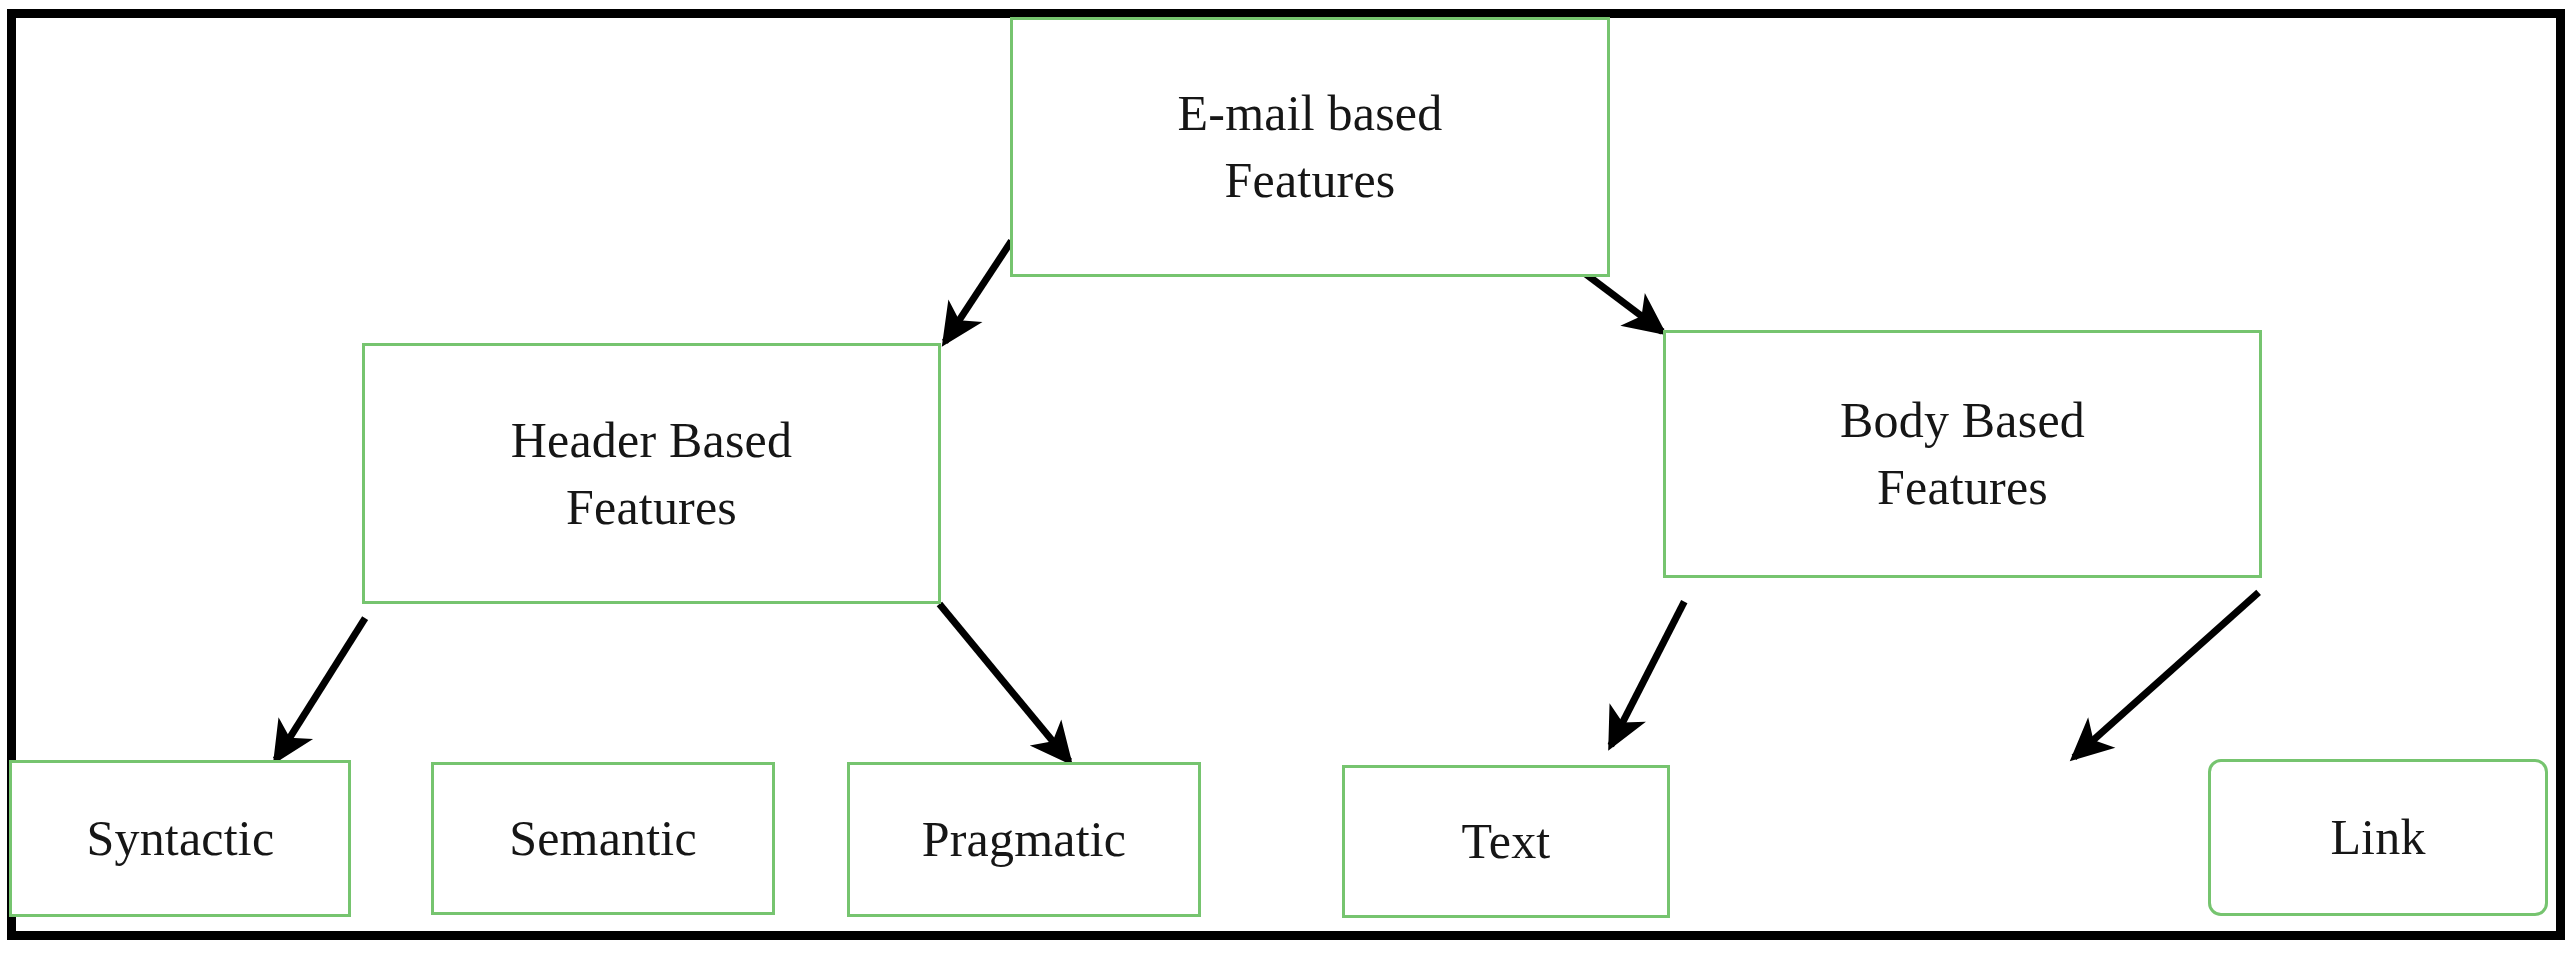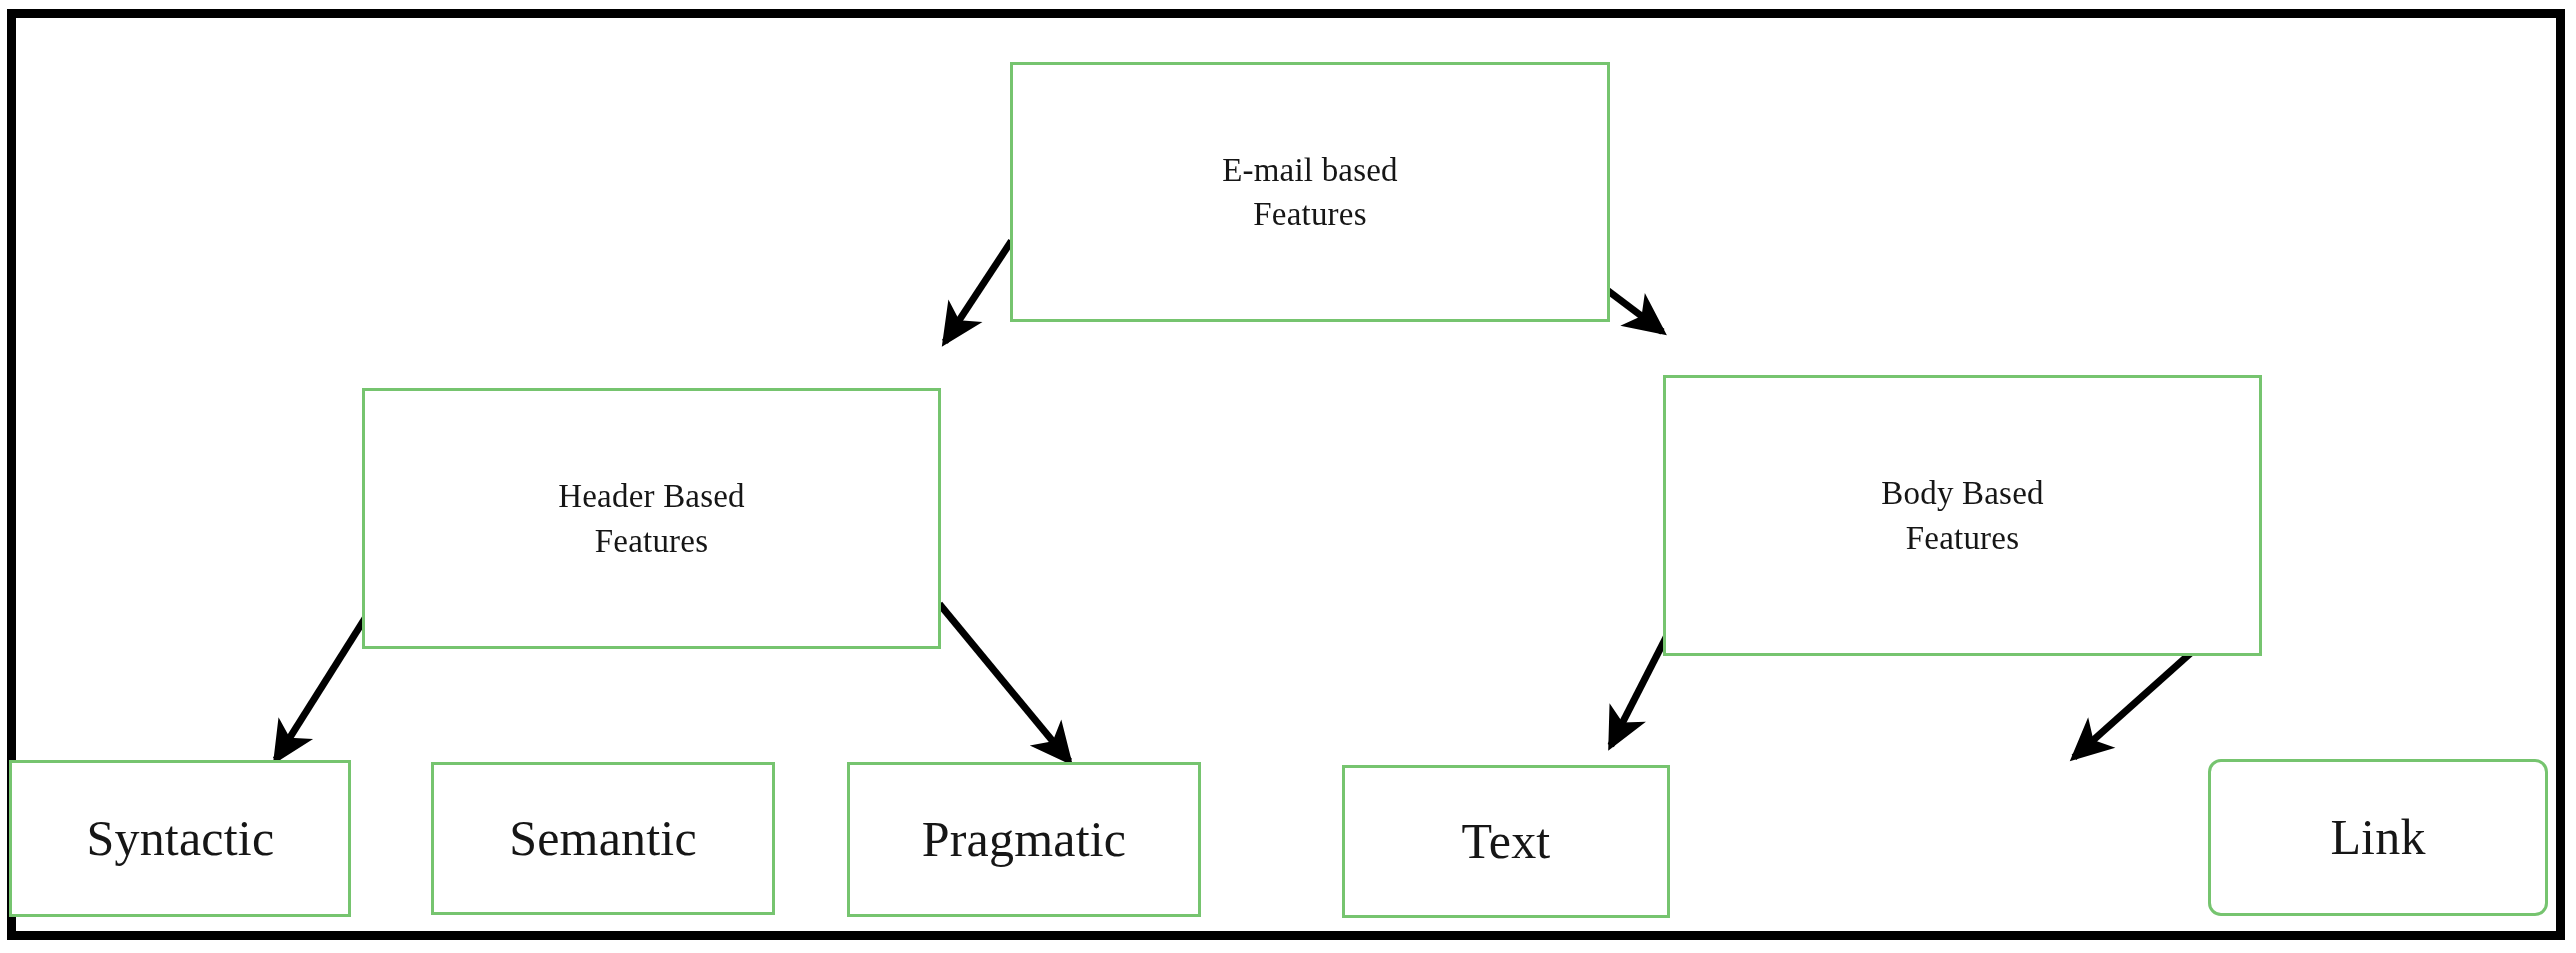--- a/index.html
+++ b/index.html
@@ -41,22 +41,21 @@
     color: #161616;
     line-height: 1.34;
     text-align: center;
     letter-spacing: 0.2px;
   }
   .node .line {
     display: block;
     white-space: nowrap;
   }
   .node.big {
-    font-size: 33px;
-    margin-top: 45px;
+    font-size: 50px;
   }
   .node.leaf {
     font-size: 50px;
   }
   #arrows {
     position: absolute;
     left: 0;
     top: 0;
     width: 2576px;
     height: 953px;
@@ -90,21 +89,21 @@
   <div class="node big" style="left:1010px; top:17px; width:600px; height:260px;">
     <span class="line">E-mail based</span>
     <span class="line">Features</span>
   </div>
 
   <div class="node big" style="left:362px; top:343px; width:579px; height:261px;">
     <span class="line">Header Based</span>
     <span class="line">Features</span>
   </div>
 
-  <div class="node big" style="left:1663px; top:330px; width:599px; height:281px;">
+  <div class="node big" style="left:1663px; top:330px; width:599px; height:248px;">
     <span class="line">Body Based</span>
     <span class="line">Features</span>
   </div>
 
   <div class="node leaf" style="left:9.4px; top:760px; width:342px; height:157px;">
     <span class="line">Syntactic</span>
   </div>
 
   <div class="node leaf" style="left:847px; top:762px; width:354px; height:155px;">
     <span class="line">Pragmatic</span>

